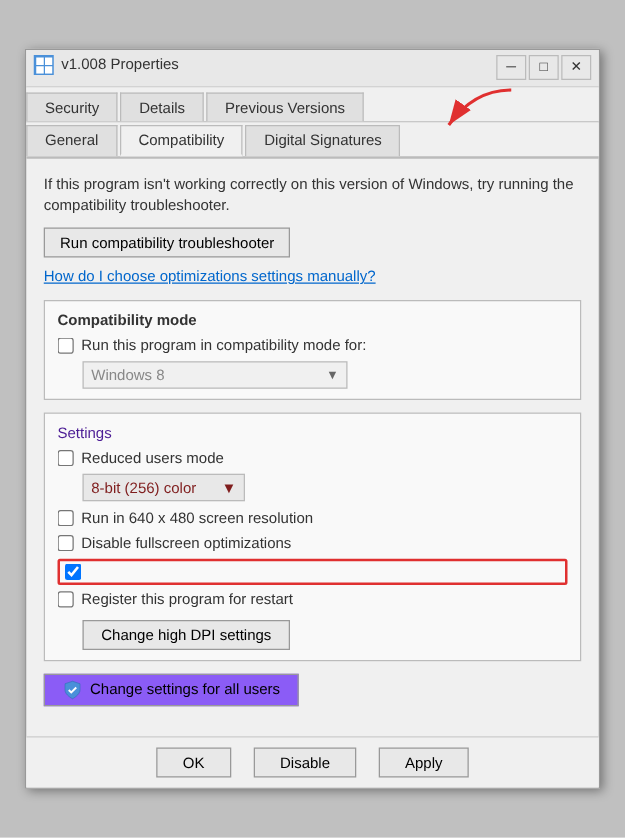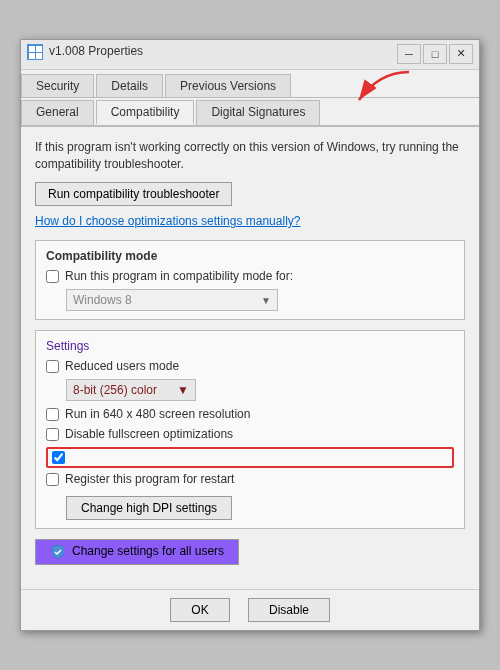--- a/index.html
+++ b/index.html
@@ -396,14 +396,15 @@
           </svg>
         </span>
         <span>Change settings for all users</span>
       </button>
     </div>
   </div>
 
   <div class="bottom-buttons">
     <button class="btn-bottom">OK</button>
     <button class="btn-bottom">Disable</button>
+    <button class="btn-bottom">Apply</button>
   </div>
 </div>
 
 </body></html>

